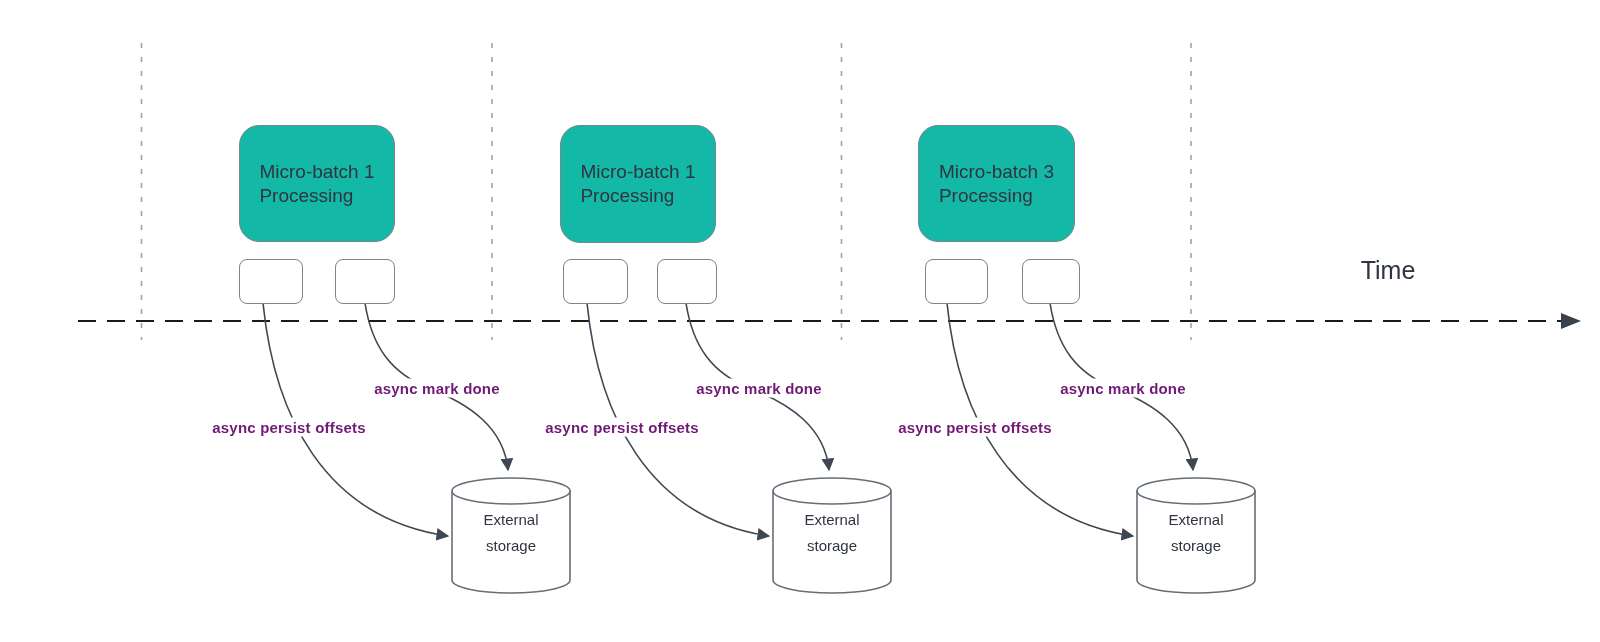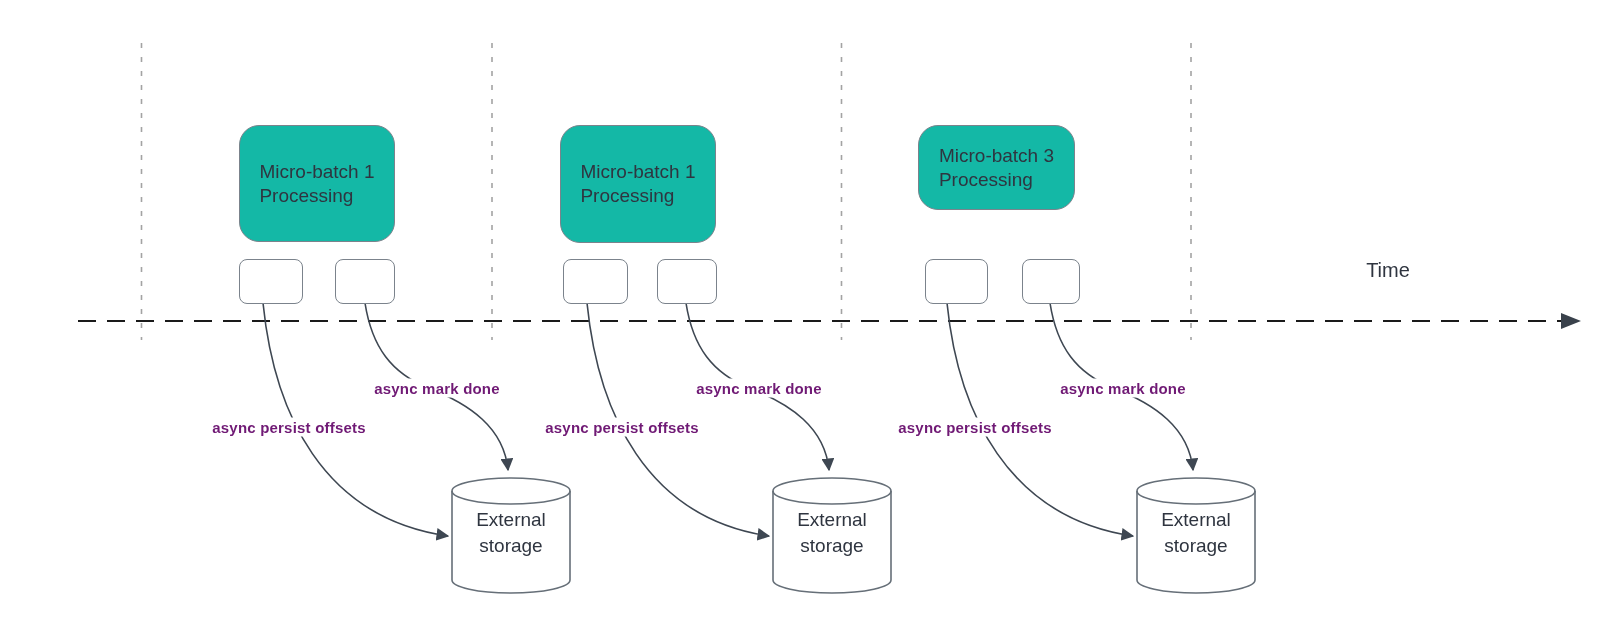--- a/index.html
+++ b/index.html
@@ -37,28 +37,28 @@
     padding:1px 3px;
     font-size:15px;
     font-weight:bold;
     letter-spacing:0.2px;
     color:#701a75;
     white-space:nowrap;
   }
   .cyl-label{
     position:absolute;
     text-align:center;
-    font-size:19px;line-height:26px;
+    font-size:15px;line-height:26px;
     color:#2f3540;
     white-space:pre-line;
   }
   .time-label{
     position:absolute;
     transform:translate(-50%,-50%);
-    font-size:20px;
+    font-size:25px;
     color:#2f3540;
     white-space:nowrap;
   }
 </style>
 </head>
 <body>
 
 <div class="canvas">
 
   <svg width="1600" height="642" viewBox="0 0 1600 642">
@@ -96,21 +96,21 @@
     <g>
       <path d="M1137,491 a59,13 0 0 1 118,0 l0,89 a59,13 0 0 1 -118,0 z" fill="#ffffff" stroke="#666f78" stroke-width="1.6"></path>
       <path d="M1137,491 a59,13 0 0 0 118,0" fill="none" stroke="#666f78" stroke-width="1.6"></path>
     </g>
   </svg>
 
   <div class="bigbox" style="left:239px;top:125px;width:156px;height:117px">Micro-batch 1
 Processing</div>
   <div class="bigbox" style="left:560px;top:125px;width:156px;height:118px">Micro-batch 1
 Processing</div>
-  <div class="bigbox" style="left:918px;top:125px;width:157px;height:85px">Micro-batch 3
+  <div class="bigbox" style="left:918px;top:125px;width:157px;height:117px">Micro-batch 3
 Processing</div>
 
   <div class="smallbox" style="left:239px;top:259px;width:64px;height:45px"></div>
   <div class="smallbox" style="left:335px;top:259px;width:60px;height:45px"></div>
   <div class="smallbox" style="left:563px;top:259px;width:65px;height:45px"></div>
   <div class="smallbox" style="left:657px;top:259px;width:60px;height:45px"></div>
   <div class="smallbox" style="left:925px;top:259px;width:63px;height:45px"></div>
   <div class="smallbox" style="left:1022px;top:259px;width:58px;height:45px"></div>
 
   <div class="edge-label" style="left:289px;top:427px">async persist offsets</div>

